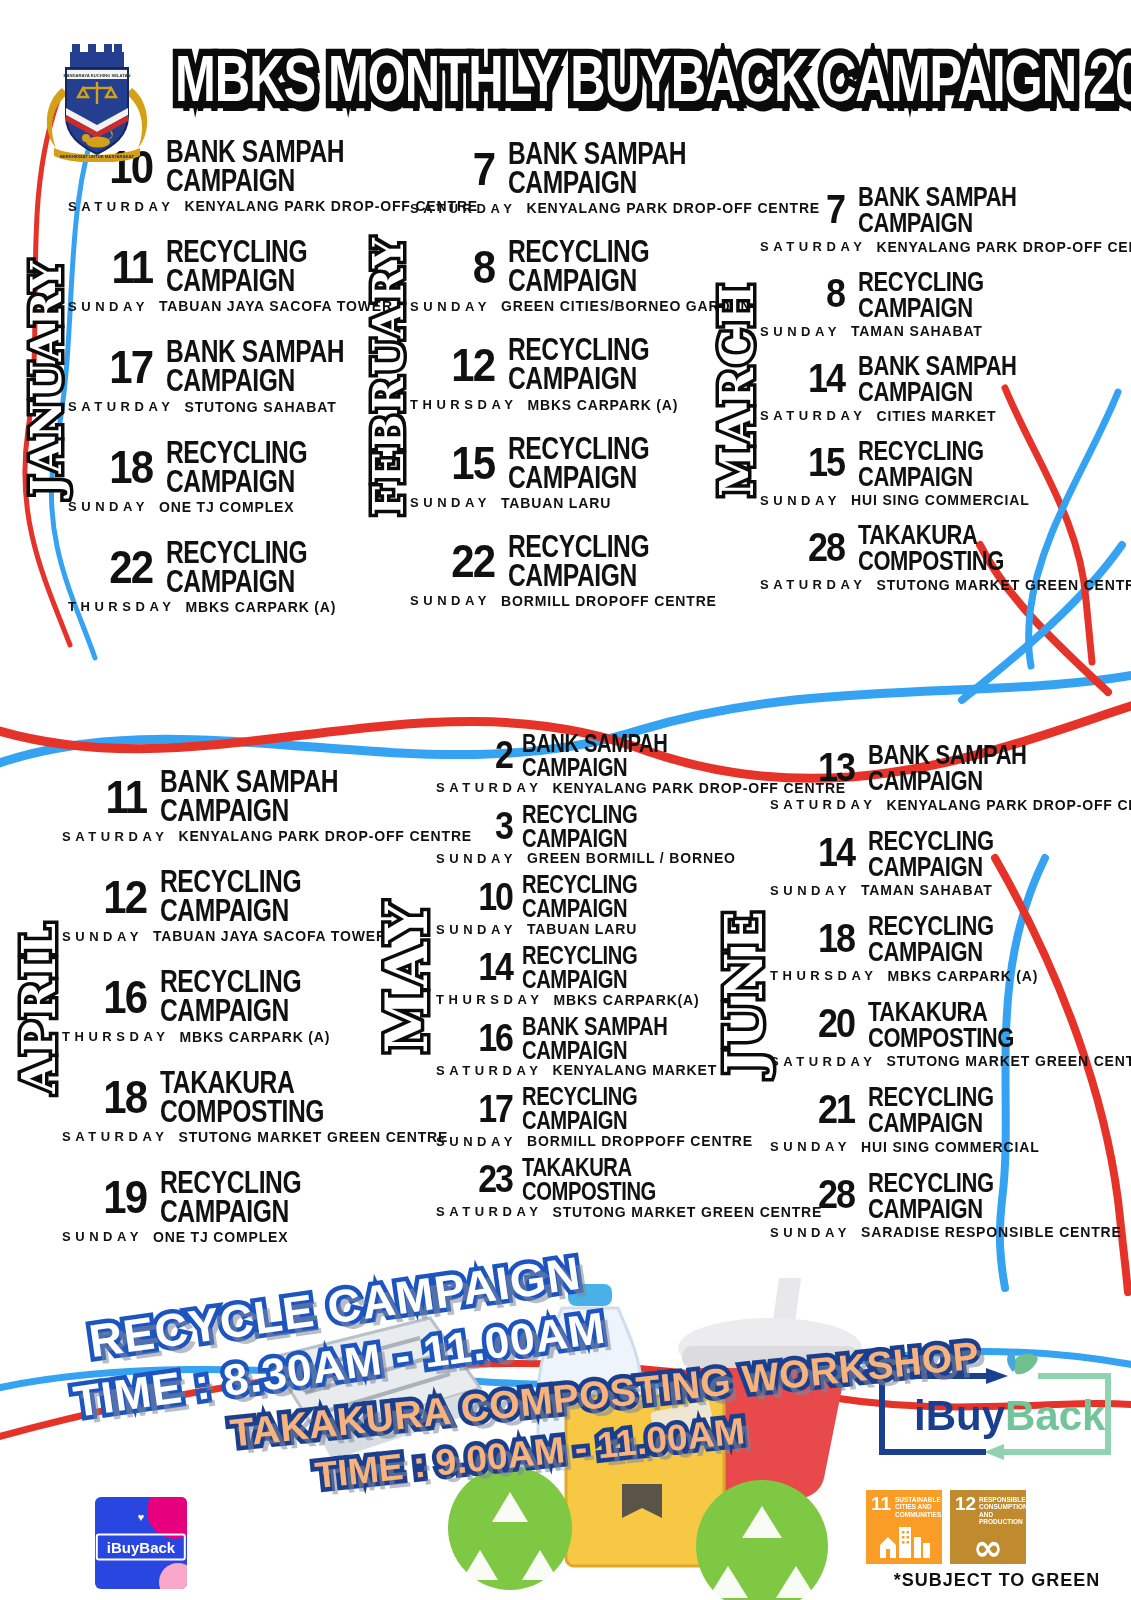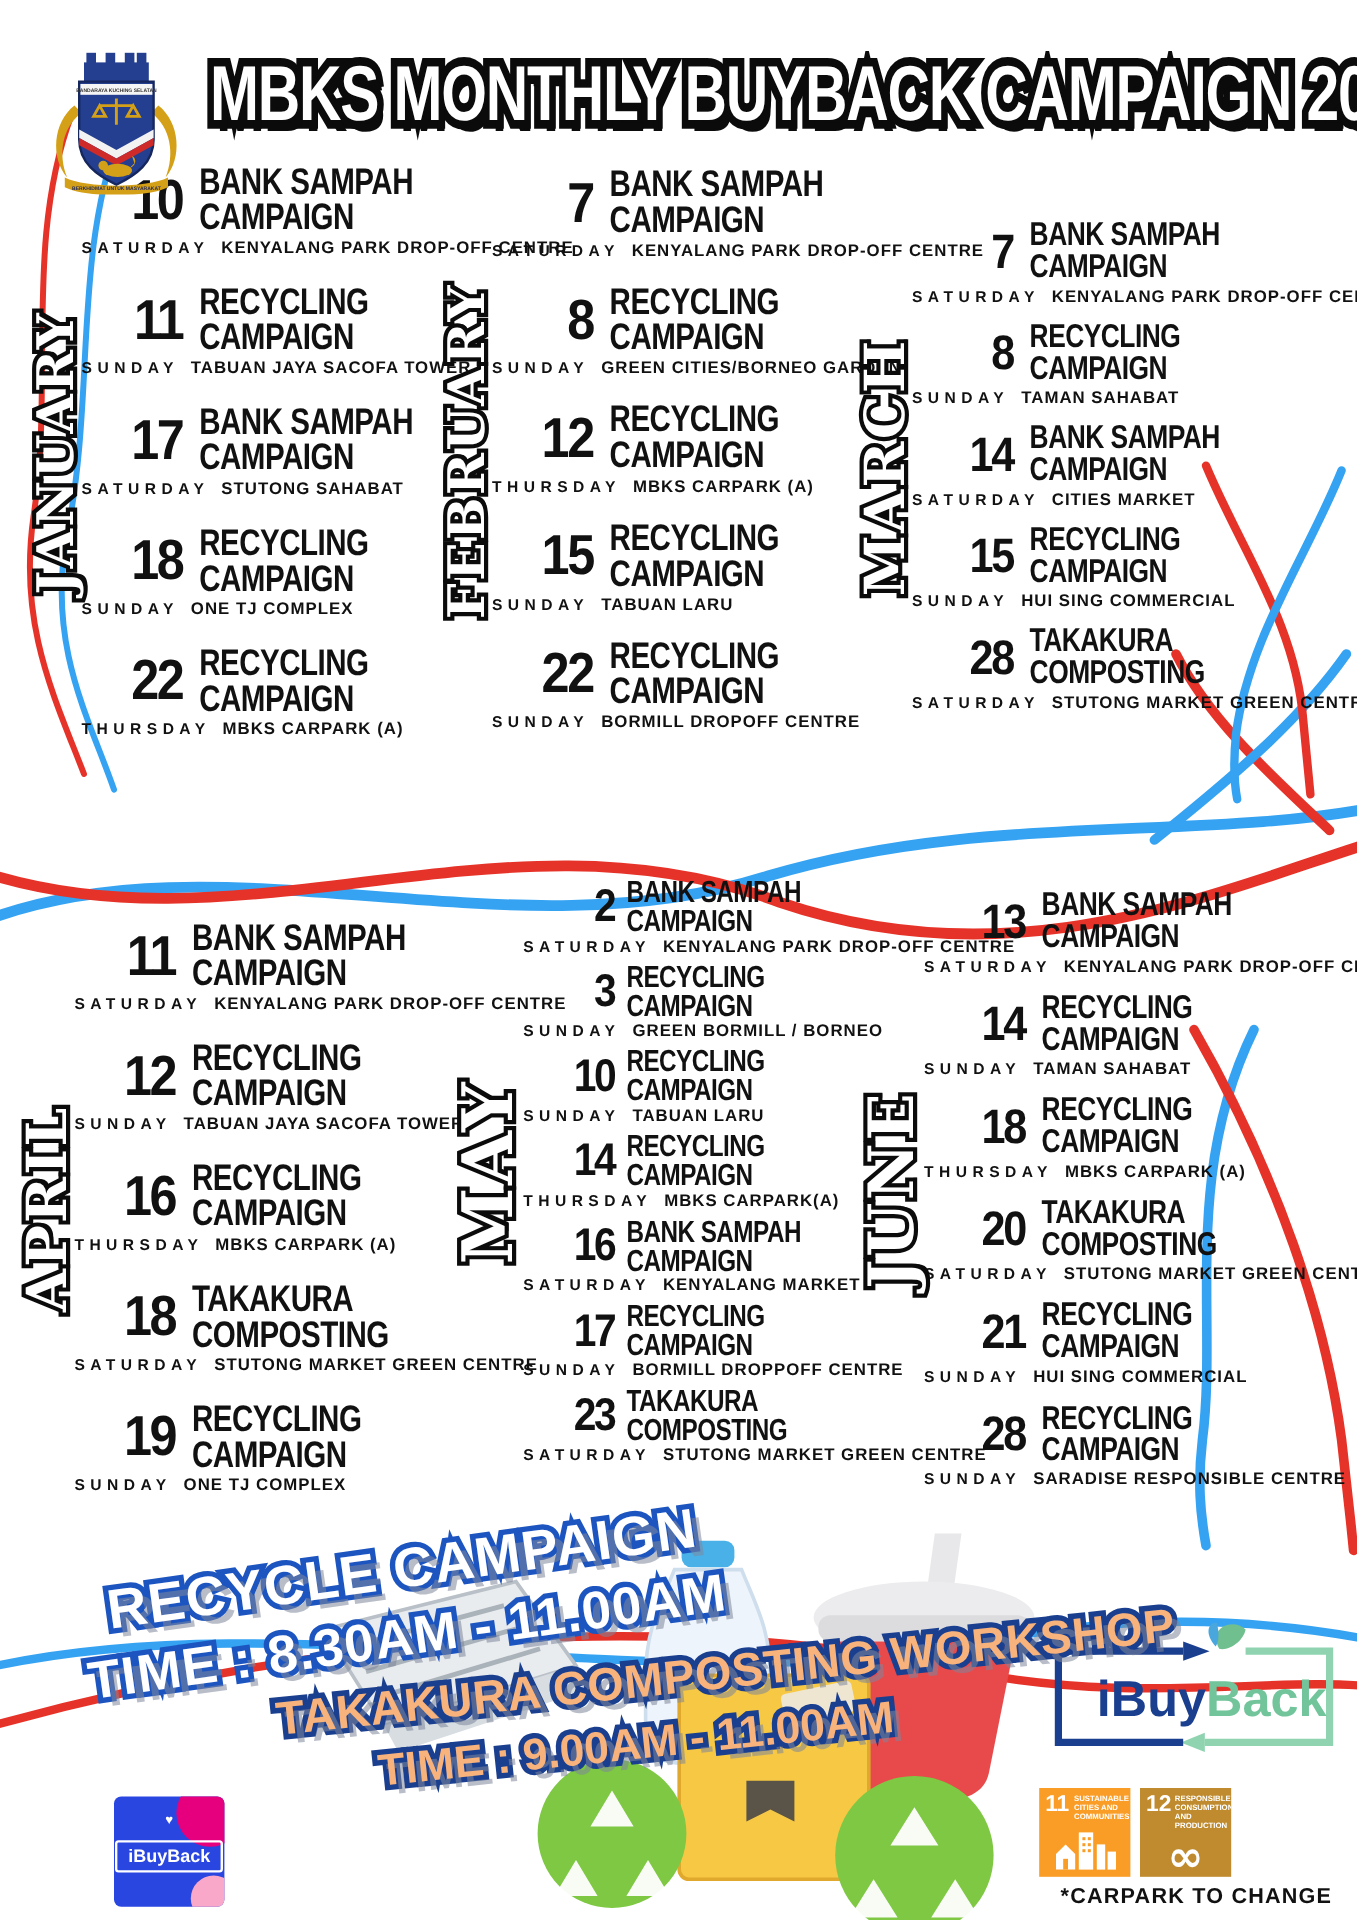--- a/index.html
+++ b/index.html
@@ -19,21 +19,21 @@
   .month{position:absolute;display:flex;z-index:1;}
   .month-label{align-self:center;writing-mode:vertical-rl;transform:rotate(180deg);
     font-family:"DejaVu Serif",serif;font-weight:bold;letter-spacing:2px;
     color:#fff;-webkit-text-stroke:7px #0b0b0b;paint-order:stroke fill;
     text-shadow:3px 3px 0 #0b0b0b;line-height:1;}
   .month-events{display:flex;flex-direction:column;flex:1;}
   .event{display:grid;grid-template-columns:84px 1fr;column-gap:14px;align-items:center;}
   .event-date{font-size:42px;font-weight:bold;justify-self:end;transform:scaleY(1.12);letter-spacing:-2px;}
   .event-title{font-size:28px;font-weight:bold;line-height:0.95;white-space:pre-line;
     letter-spacing:-0.5px;transform:scale(0.88,1.1);transform-origin:left center;}
-  .event-meta{grid-column:1/-1;display:flex;align-items:flex-end;gap:10px;padding-top:5px;}
+  .event-meta{grid-column:1/-1;display:flex;align-items:center;gap:10px;padding-top:5px;}
   .event-day{font-size:13px;font-weight:bold;letter-spacing:0.35em;white-space:nowrap;}
   .event-location{font-size:14px;font-weight:bold;letter-spacing:0.06em;white-space:nowrap;}
 
   .m0{left:26px;top:140px;width:398px;}   .m0 .month-label{font-size:42px;}
   .m1{left:368px;top:142px;width:376px;}  .m1 .month-label{font-size:42px;}
   .m2{left:714px;top:186px;width:410px;}  .m2 .month-label{font-size:46px;}
   .m3{left:16px;top:770px;width:404px;}   .m3 .month-label{font-size:46px;}
   .m4{left:378px;top:734px;width:372px;}  .m4 .month-label{font-size:58px;}
   .m5{left:718px;top:744px;width:408px;}  .m5 .month-label{font-size:52px;}
 
@@ -559,15 +559,15 @@
           </g>
         </g>
       </svg>
     </div>
     <div class="sdg-tile sdg-12">
       <span class="sdg-num">12</span>
       <span class="sdg-lab">RESPONSIBLE CONSUMPTION AND PRODUCTION</span>
       <span class="sdg-inf">∞</span>
     </div>
   </div>
-  <div class="subject-note">*CARPARK TO CHANGE</div>
+  <div class="subject-note">*SUBJECT TO GREEN</div>
 
 </div>
 
 </body></html>

